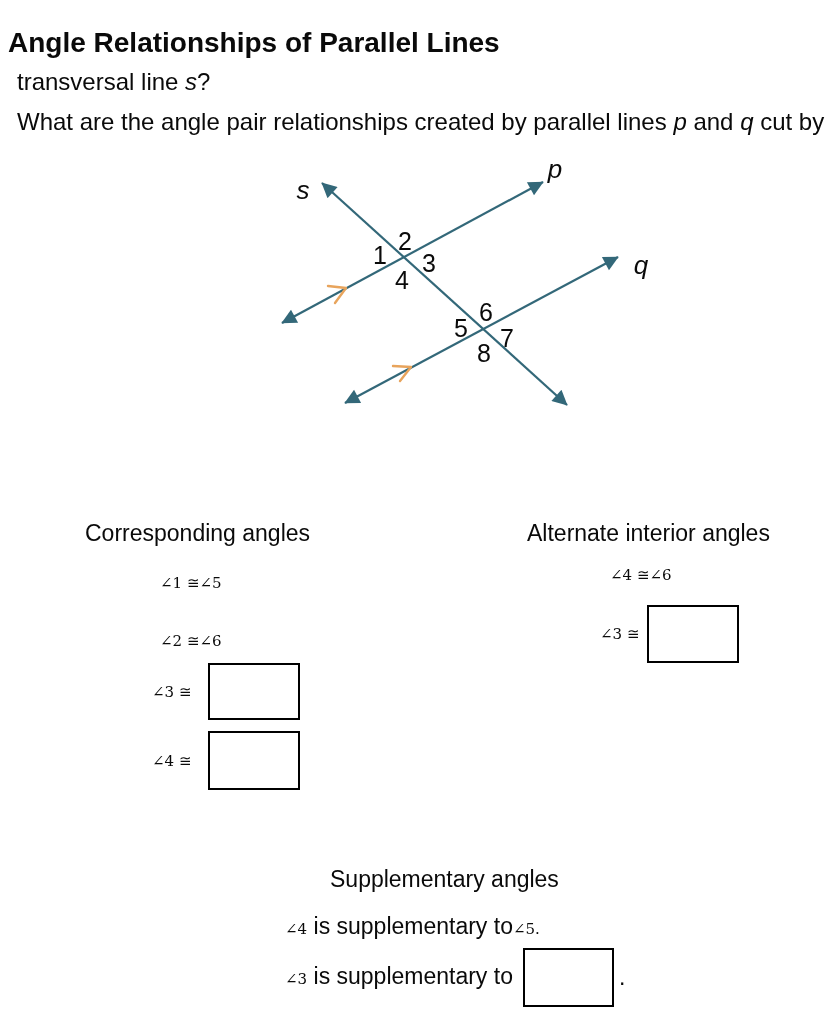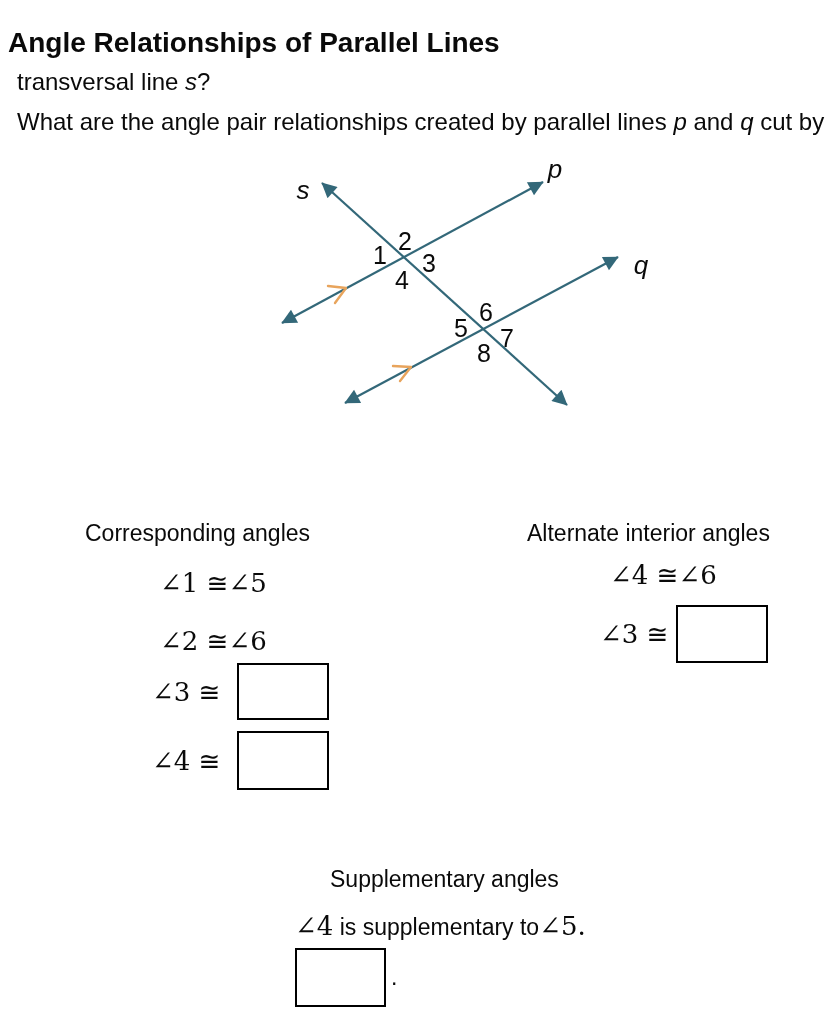--- a/index.html
+++ b/index.html
@@ -8,21 +8,21 @@
     font-family:"Liberation Sans", sans-serif; color:#0a0a0a; overflow:hidden;
   }
   .abs { position:absolute; }
   .page-title {
     left:8px; top:13px; font-size:28px; font-weight:bold; line-height:32px;margin-top:14px;
   }
   .question { left:17px; top:62px; font-size:24px; line-height:40px; }
   .q-italic { font-style:italic; }
   .heading { font-size:23px; line-height:26px; }
   .math {
-    font-family:"DejaVu Serif","DejaVu Sans",serif; font-size:26px; line-height:26px;
+    font-family:"DejaVu Serif","DejaVu Sans",serif; font-size:15px; line-height:26px;
   }
   .sans-seg { font-size:23px; }
   .answer-box { border:2px solid #000; background:#fff; box-sizing:border-box; }
   .box-row { display:flex; align-items:center; }
   .diagram-num {
     font-family:"Liberation Sans",sans-serif; font-size:25px; fill:#0a0a0a;
   }
   .diagram-letter {
     font-family:"Liberation Sans",sans-serif; font-size:26px; font-style:italic; fill:#0a0a0a;
   }
@@ -85,18 +85,19 @@
   <div class="abs heading" style="left:527px; top:520px;text-align:center;">Alternate interior angles</div>
   <div class="abs math" style="left:610px; top:562px;">∠4 ≅∠6</div>
   <div class="abs box-row" style="left:600px; top:605px; height:58px;">
     <span class="math">∠3 ≅</span>
     <div class="answer-box" style="width:92px; height:58px; margin-left:8px;"></div>
   </div>
 </div>
 
 <div>
   <div class="abs heading" style="left:330px; top:866px;">Supplementary angles</div>
-  <div class="abs" style="left:295px; top:913px;"><span class="math">∠4</span><span class="sans-seg"> is supplementary to</span><span class="math">∠5.</span></div>
+  <div class="abs" style="left:285px; top:913px;"><span class="math">∠4</span><span class="sans-seg"> is supplementary to</span><span class="math">∠5.</span></div>
   <div class="abs box-row" style="left:285px; top:948px; height:59px;">
+    <span><span class="math">∠3</span><span class="sans-seg"> is supplementary to</span></span>
     <div class="answer-box" style="width:91px; height:59px; margin-left:10px;"></div>
     <span class="sans-seg" style="margin-left:5px;">.</span>
   </div>
 </div>
 
 </body></html>

